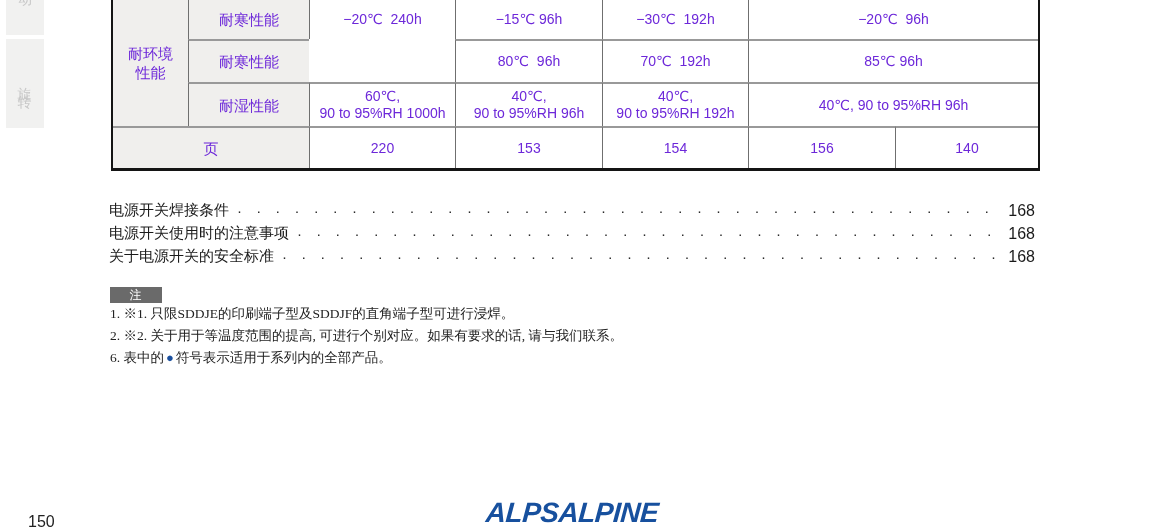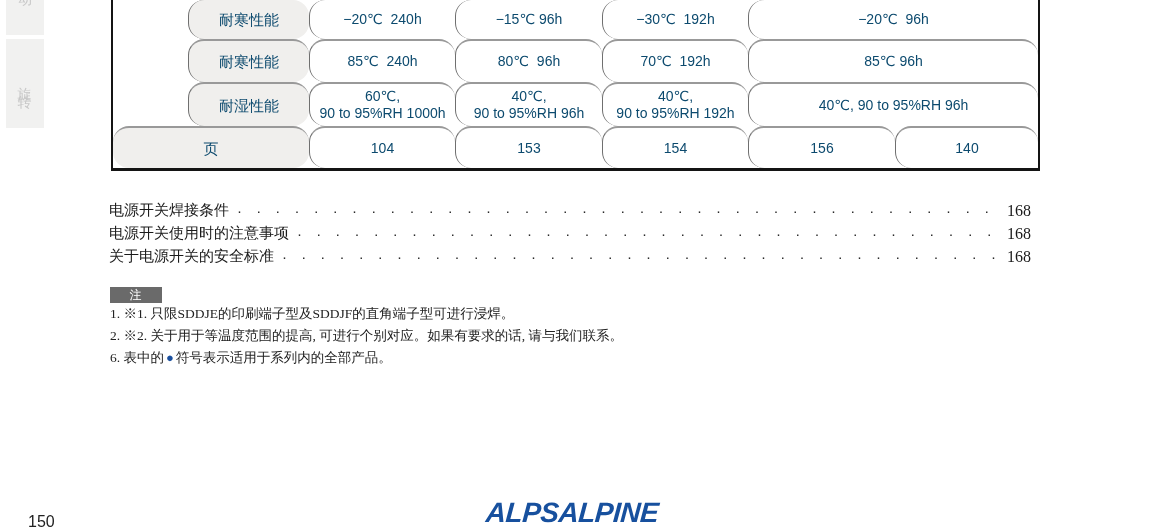--- a/index.html
+++ b/index.html
@@ -26,38 +26,37 @@
     position:absolute;left:111px;top:0;width:929px;box-sizing:border-box;
     display:grid;
     grid-template-columns:75px 121px 146px 147px 146px 147px 1fr;
     grid-template-rows:39px 43px 44px 42px;
     border-left:2px solid #141414;border-right:2px solid #141414;
     border-bottom:3px solid #141414;
     background:#ffffff;
   }
   .cell{
     box-sizing:border-box;display:flex;align-items:center;justify-content:center;
-    text-align:center;font-size:14px;color:#0c4a6e;line-height:17px;
+    text-align:center;font-size:14px;color:#6d28d9;line-height:17px;
     border-top:2px solid #999999;border-left:1px solid #6f6f6f;
     white-space:pre-wrap;
-    border-radius:16px;
   }
   .cell.r1{border-top:none;}
   .cell.c1{border-left:none;}
   .cell.head{background:#f0efed;font-size:15px;}
   .cell.group{line-height:19px;}
   
   .toc{position:absolute;left:109px;top:199px;width:926px;}
   .toc-item{display:flex;align-items:center;height:23px;}
   .toc-label{font-size:15px;color:#1a1a1a;white-space:nowrap;}
   .toc-leader{
     flex:1;overflow:hidden;white-space:nowrap;font-size:15px;color:#2a2a2a;
     letter-spacing:5px;margin:0 6px 0 8px;
   }
-  .toc-page{font-size:16px;color:#1a1a1a;width:32px;text-align:center;font-family:Liberation Serif, serif;}
+  .toc-page{font-size:16px;color:#1a1a1a;width:32px;text-align:right;}
   
   .note-badge{
     position:absolute;left:110px;top:287px;width:52px;height:16px;
     background:#6a6a6a;color:#ffffff;font-size:12px;line-height:16px;
     text-align:center;letter-spacing:1px;
   }
   .notes{position:absolute;left:110px;top:303px;width:800px;font-size:13.5px;color:#222222;}
   .notes .note-line{line-height:22px;white-space:pre-wrap;font-family:Liberation Serif, serif;}
   .note-bullet{font-size:13px;margin:0 2px;}
   
@@ -73,44 +72,45 @@
 
 <div class="side-tab side-tab-top">
   <span class="char">动</span>
 </div>
 <div class="side-tab side-tab-rotate">
   <span class="vtext">旋转</span>
 </div>
 
 <div class="spec-table">
 
+  <div class="cell head group r1 c1" style="grid-area:1/1/4/2">耐环境
+性能</div>
 
   <div class="cell head r1" style="grid-area:1/2/2/3">耐寒性能</div>
   <div class="cell r1" style="grid-area:1/3/2/4">−20℃  240h</div>
   <div class="cell r1" style="grid-area:1/4/2/5">−15℃ 96h</div>
   <div class="cell r1" style="grid-area:1/5/2/6">−30℃  192h</div>
   <div class="cell r1" style="grid-area:1/6/2/8">−20℃  96h</div>
 
   <div class="cell head" style="grid-area:2/2/3/3">耐寒性能</div>
-  <div class="cell" style="grid-area:2/3/3/4">85℃  240h</div>
   <div class="cell" style="grid-area:2/4/3/5">80℃  96h</div>
   <div class="cell" style="grid-area:2/5/3/6">70℃  192h</div>
   <div class="cell" style="grid-area:2/6/3/8">85℃ 96h</div>
 
   <div class="cell head" style="grid-area:3/2/4/3">耐湿性能</div>
   <div class="cell" style="grid-area:3/3/4/4">60℃,
 90 to 95%RH 1000h</div>
   <div class="cell" style="grid-area:3/4/4/5">40℃,
 90 to 95%RH 96h</div>
   <div class="cell" style="grid-area:3/5/4/6">40℃,
 90 to 95%RH 192h</div>
   <div class="cell" style="grid-area:3/6/4/8">40℃, 90 to 95%RH 96h</div>
 
   <div class="cell head c1" style="grid-area:4/1/5/3">页</div>
-  <div class="cell" style="grid-area:4/3/5/4">104</div>
+  <div class="cell" style="grid-area:4/3/5/4">220</div>
   <div class="cell" style="grid-area:4/4/5/5">153</div>
   <div class="cell" style="grid-area:4/5/5/6">154</div>
   <div class="cell" style="grid-area:4/6/5/7">156</div>
   <div class="cell" style="grid-area:4/7/5/8">140</div>
 </div>
 
 <div class="toc">
   <div class="toc-item">
     <span class="toc-label">电源开关焊接条件</span>
     <span class="toc-leader">· · · · · · · · · · · · · · · · · · · · · · · · · · · · · · · · · · · · · · · · · · · · · · · · · · · · · · · · · · · ·</span>

